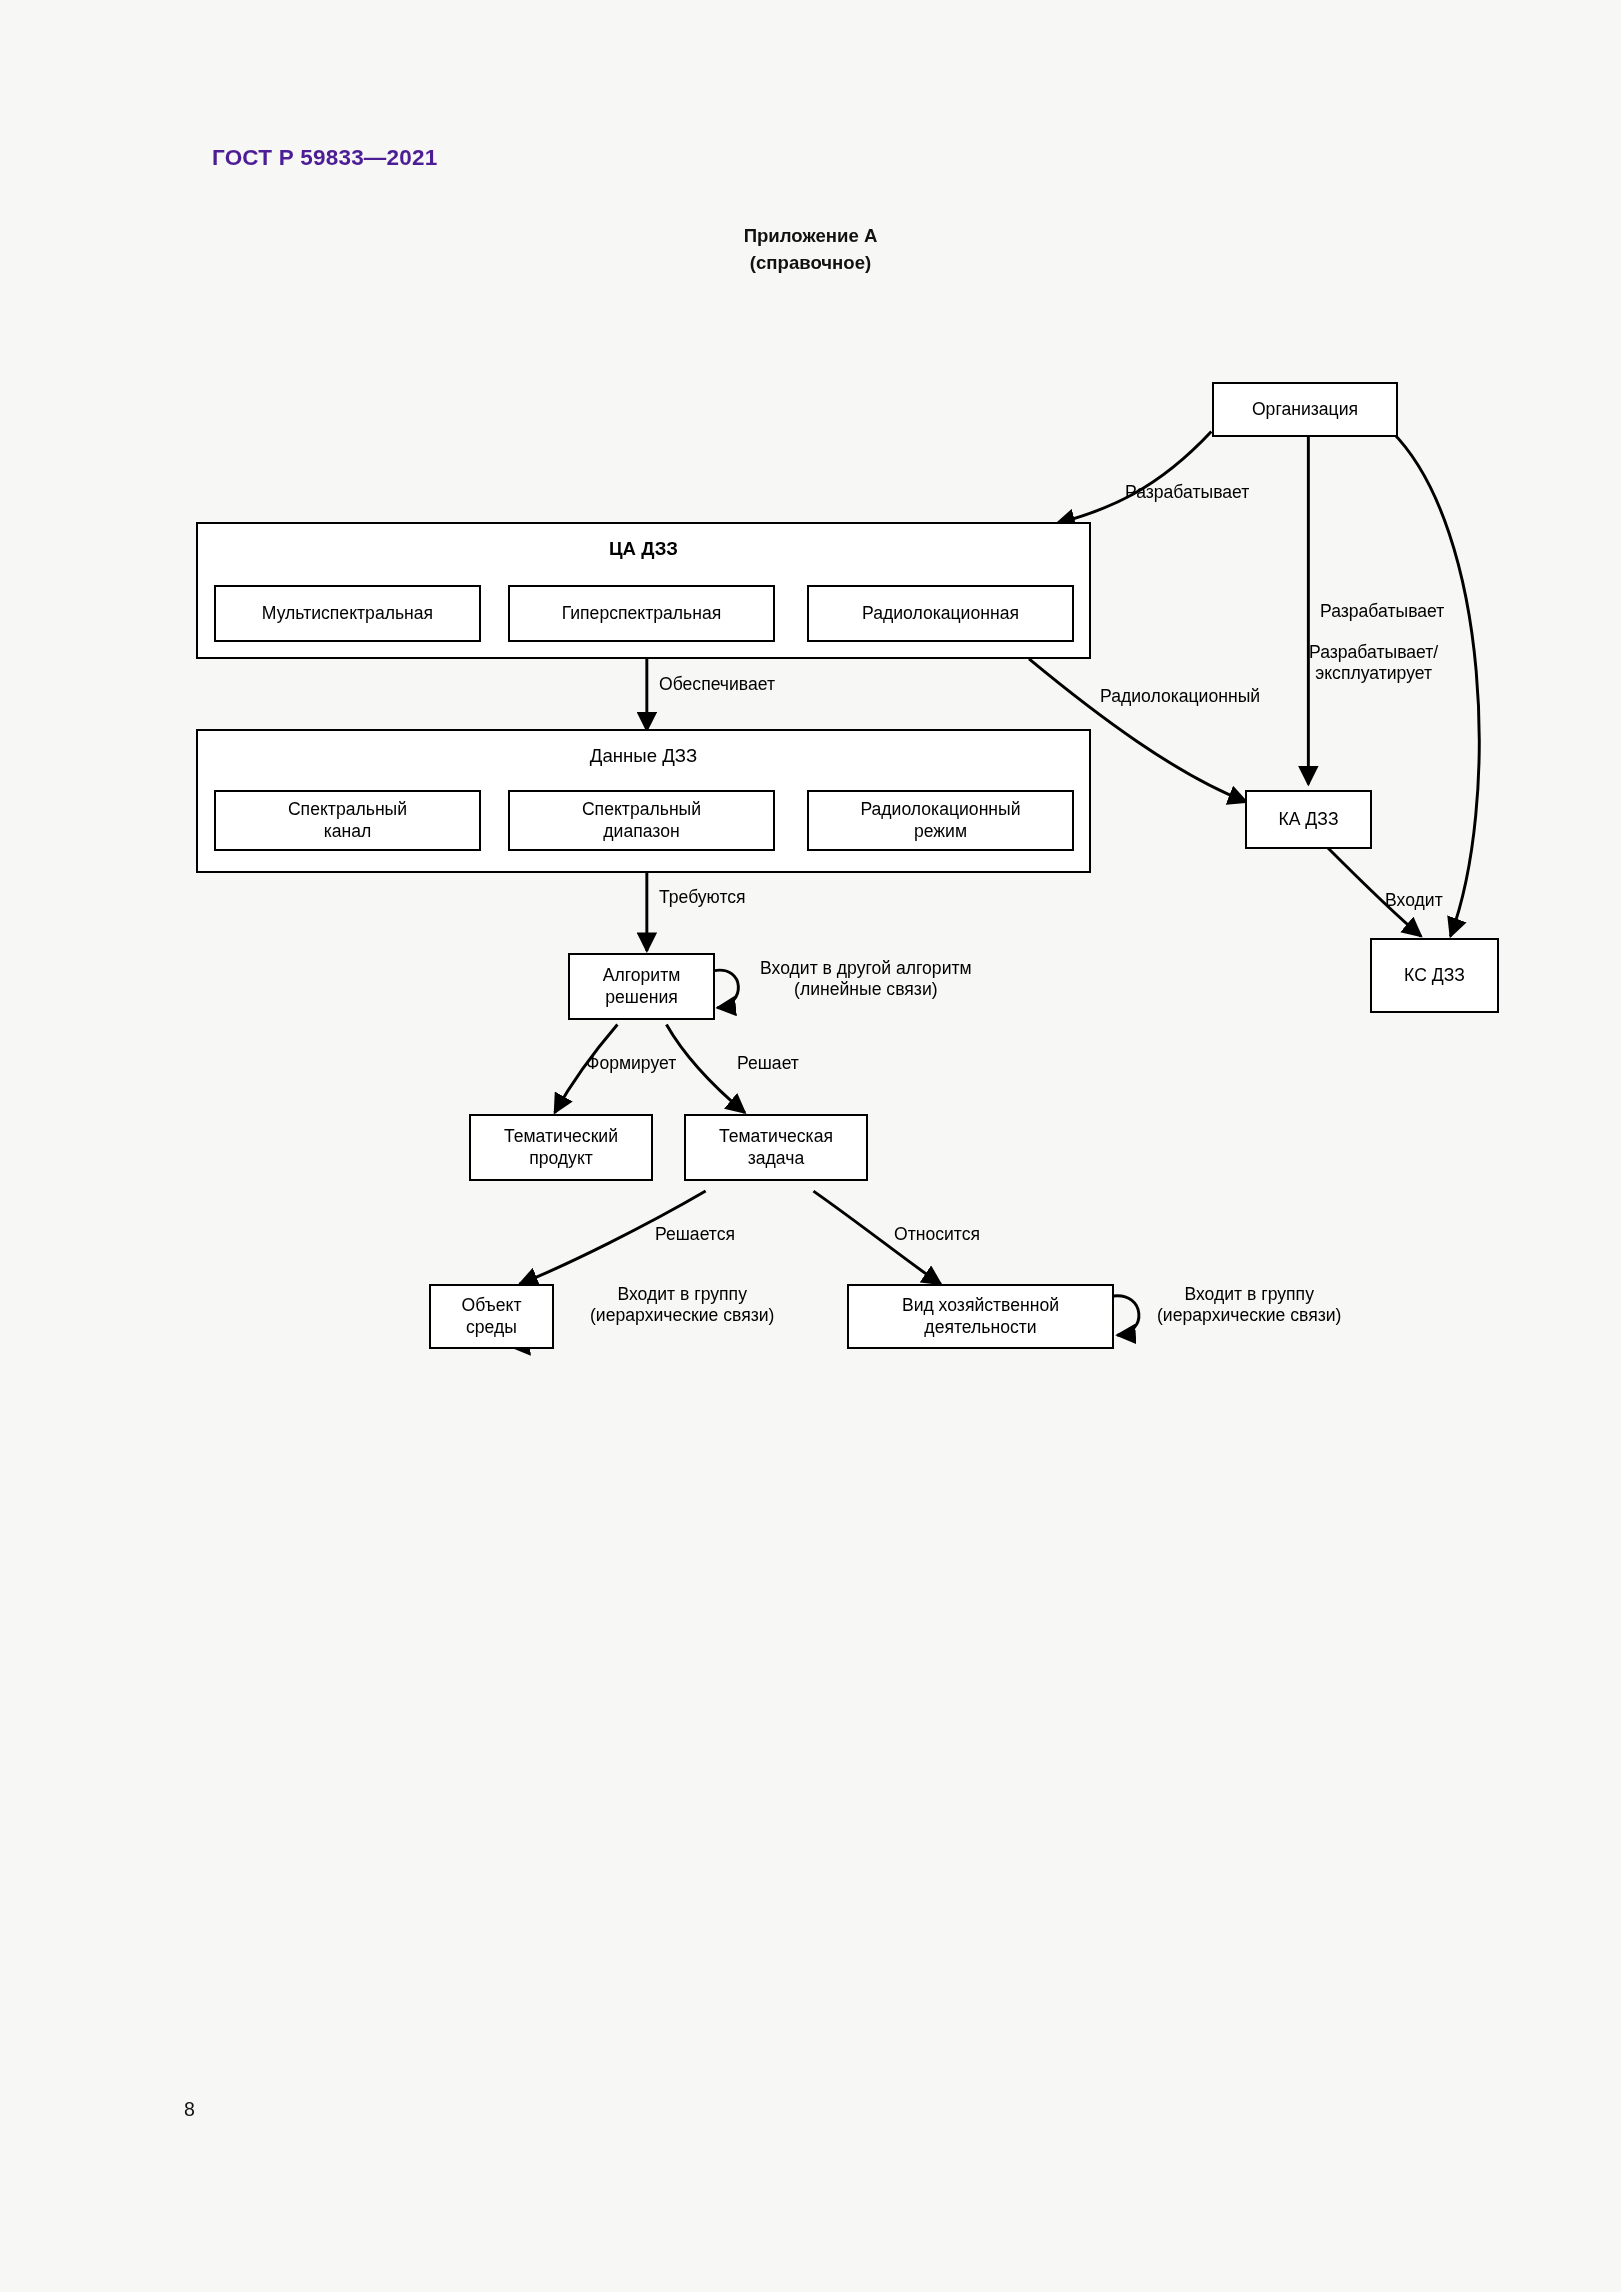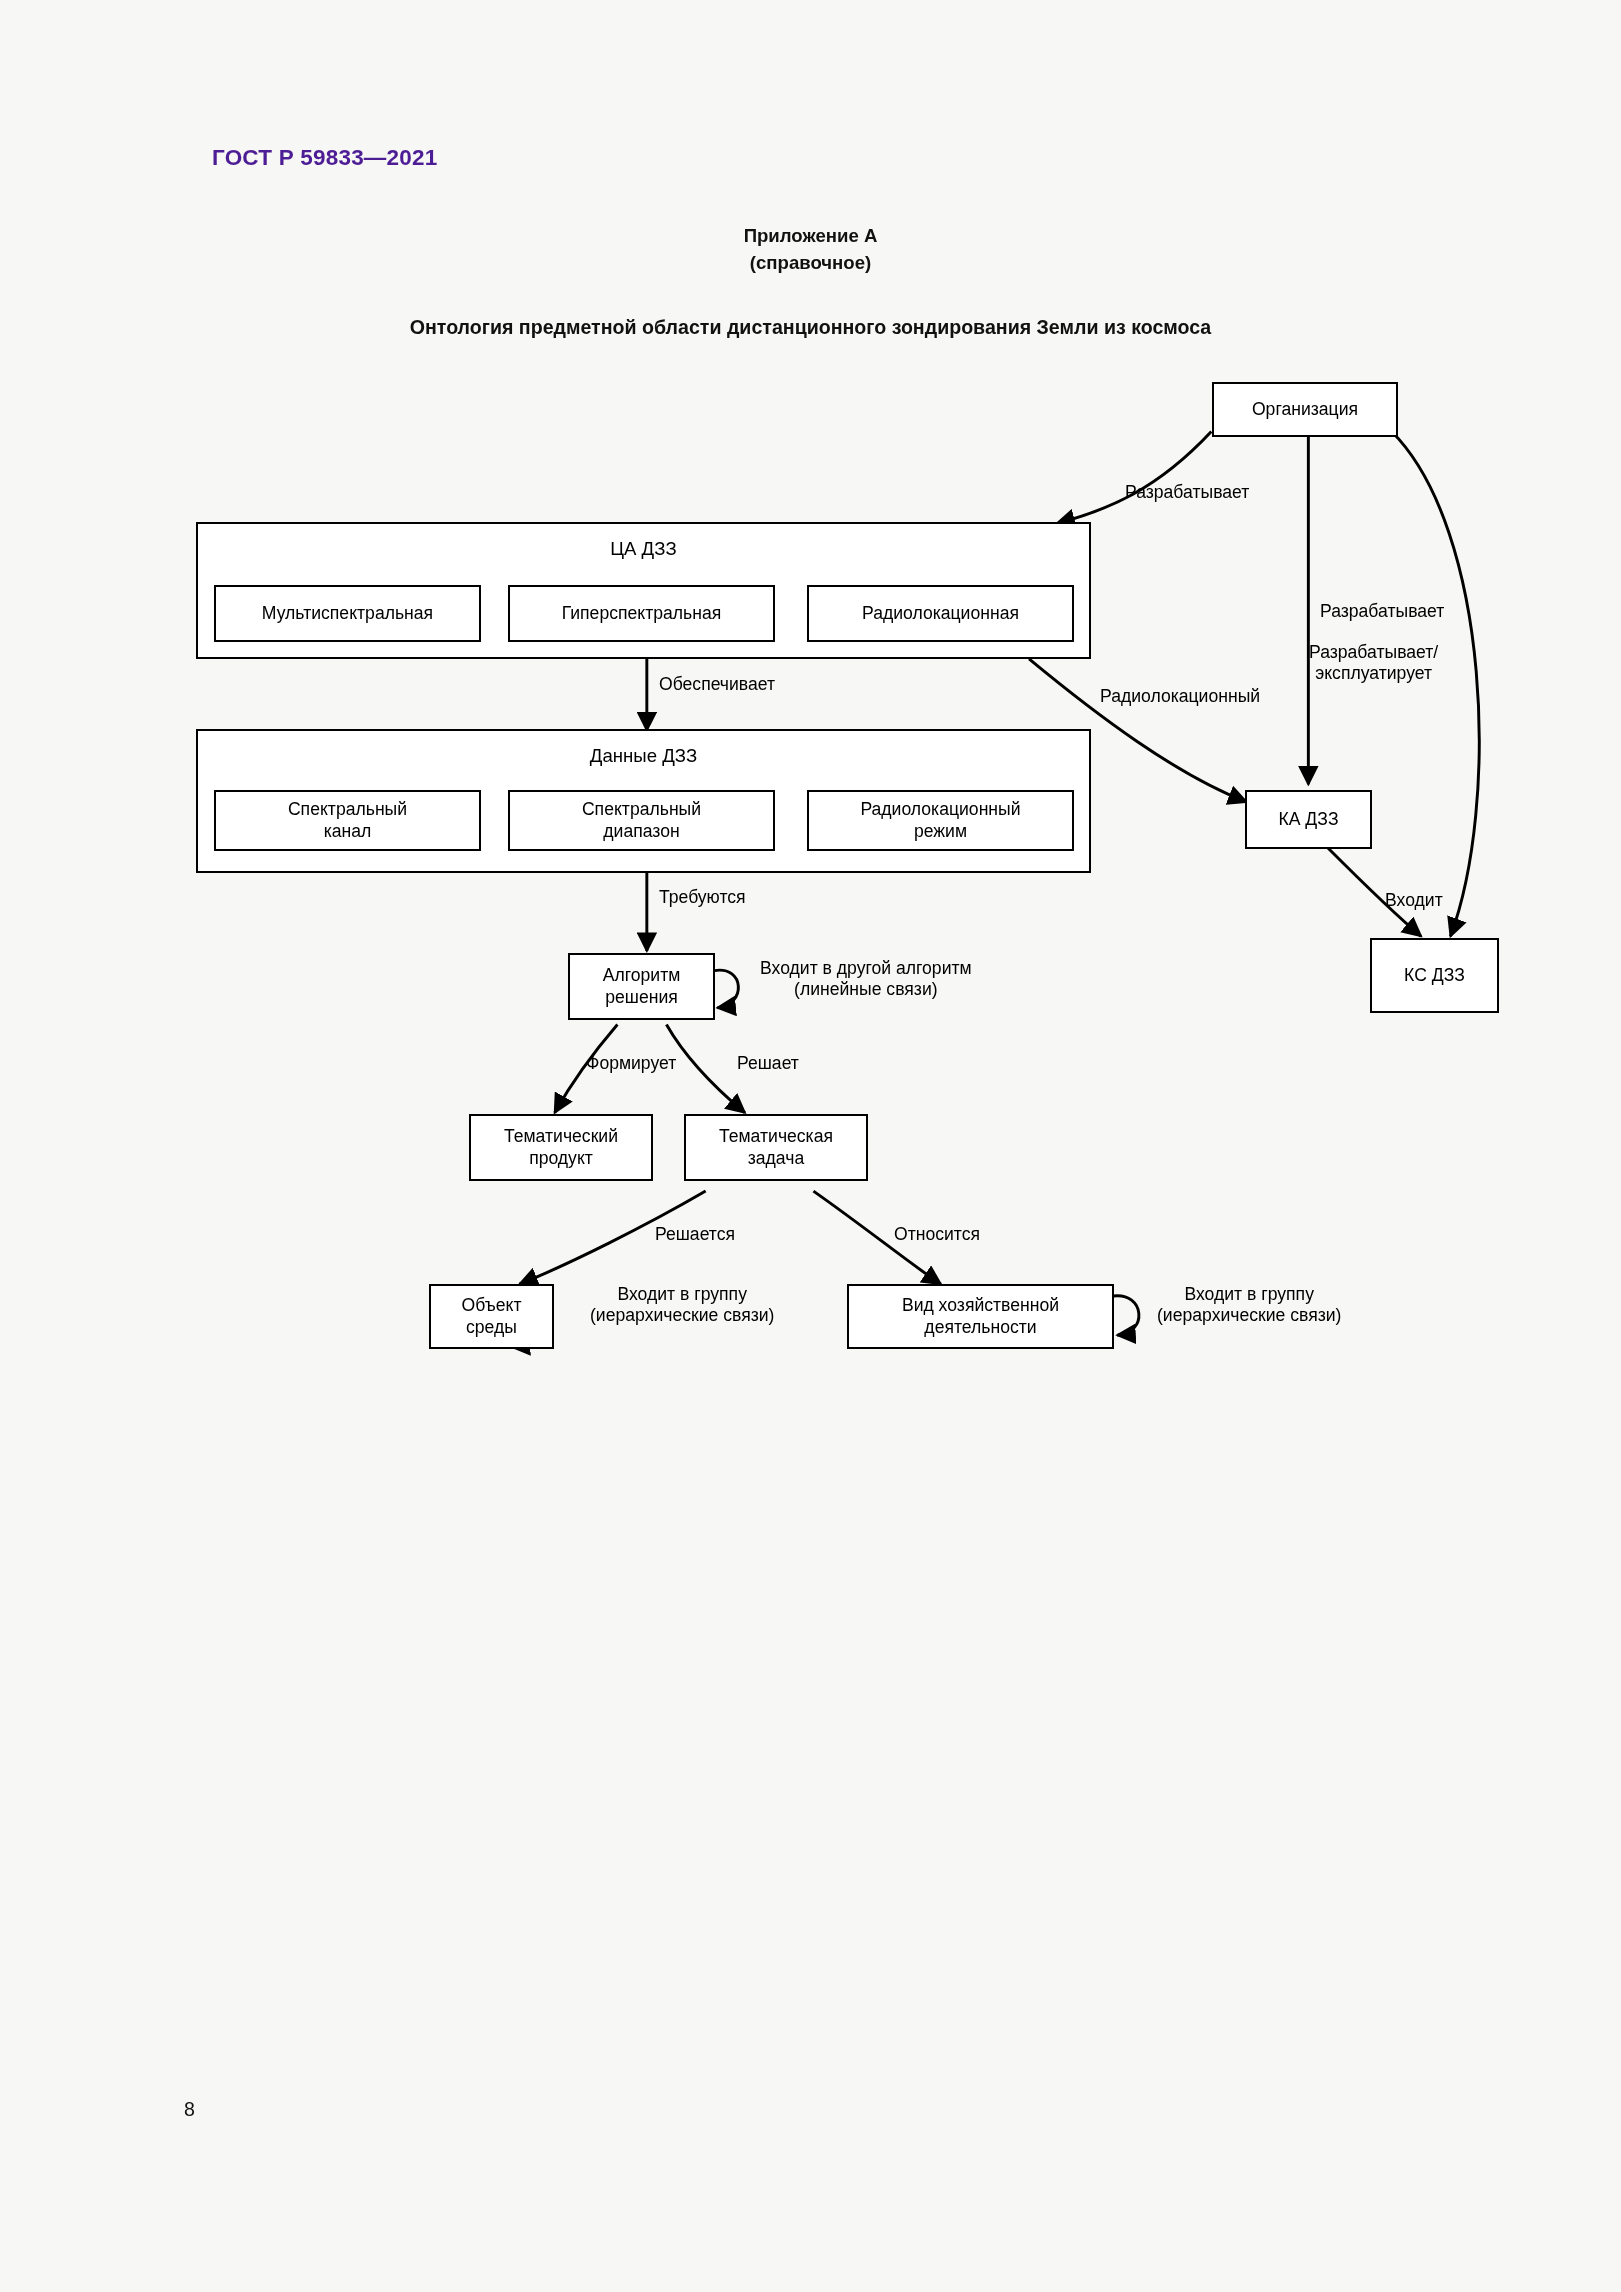--- a/index.html
+++ b/index.html
@@ -62,21 +62,20 @@
 
 <div class="page">
 
   <div class="std-header">ГОСТ Р 59833—2021</div>
 
   <div class="appendix-title">
     <span>Приложение А</span>
     <span class="line2">(справочное)</span>
   </div>
 
-  <div class="ontology-title">Онтология предметной области дистанционного зондирования Земли из космоса</div>
 
   <div id="diagram">
 
     <svg width="1621" height="2293" style="position:absolute;left:0;top:0;" viewBox="0 0 1654 2339">
       <defs>
         <marker id="arrow" viewBox="0 0 10 10" refX="9" refY="5" markerWidth="7" markerHeight="7" orient="auto-start-reverse">
           <path d="M 0 0 L 10 5 L 0 10 z" fill="#000"></path>
         </marker>
       </defs>
       <g fill="none" stroke="#000" stroke-width="3" marker-end="url(#arrow)">
@@ -109,21 +108,21 @@
         <path d="M 520 1339 C 545 1335, 548 1372, 522 1374" marker-end="url(#arrow)"></path>
         <path d="M 1136 1322 C 1168 1318, 1172 1360, 1140 1362" marker-end="url(#arrow)"></path>
       </g>
     </svg>
 
     <div class="node" style="left:1212px; top:382px; width:186px; height:55px;">
       <span>Организация</span>
     </div>
 
     <div class="group-box" style="left:196px; top:522px; width:895px; height:137px;">
-      <div class="group-title" style="top:13.7px;">ЦА ДЗЗ</div>
+      <div class="group-title" style="top:13.7px;font-weight:bold;">ЦА ДЗЗ</div>
     </div>
     <div class="node" style="left:214px; top:585px; width:267px; height:57px;">
       <span>Мультиспектральная</span>
     </div>
     <div class="node" style="left:508px; top:585px; width:267px; height:57px;">
       <span>Гиперспектральная</span>
     </div>
     <div class="node" style="left:807px; top:585px; width:267px; height:57px;">
       <span>Радиолокационная</span>
     </div>

